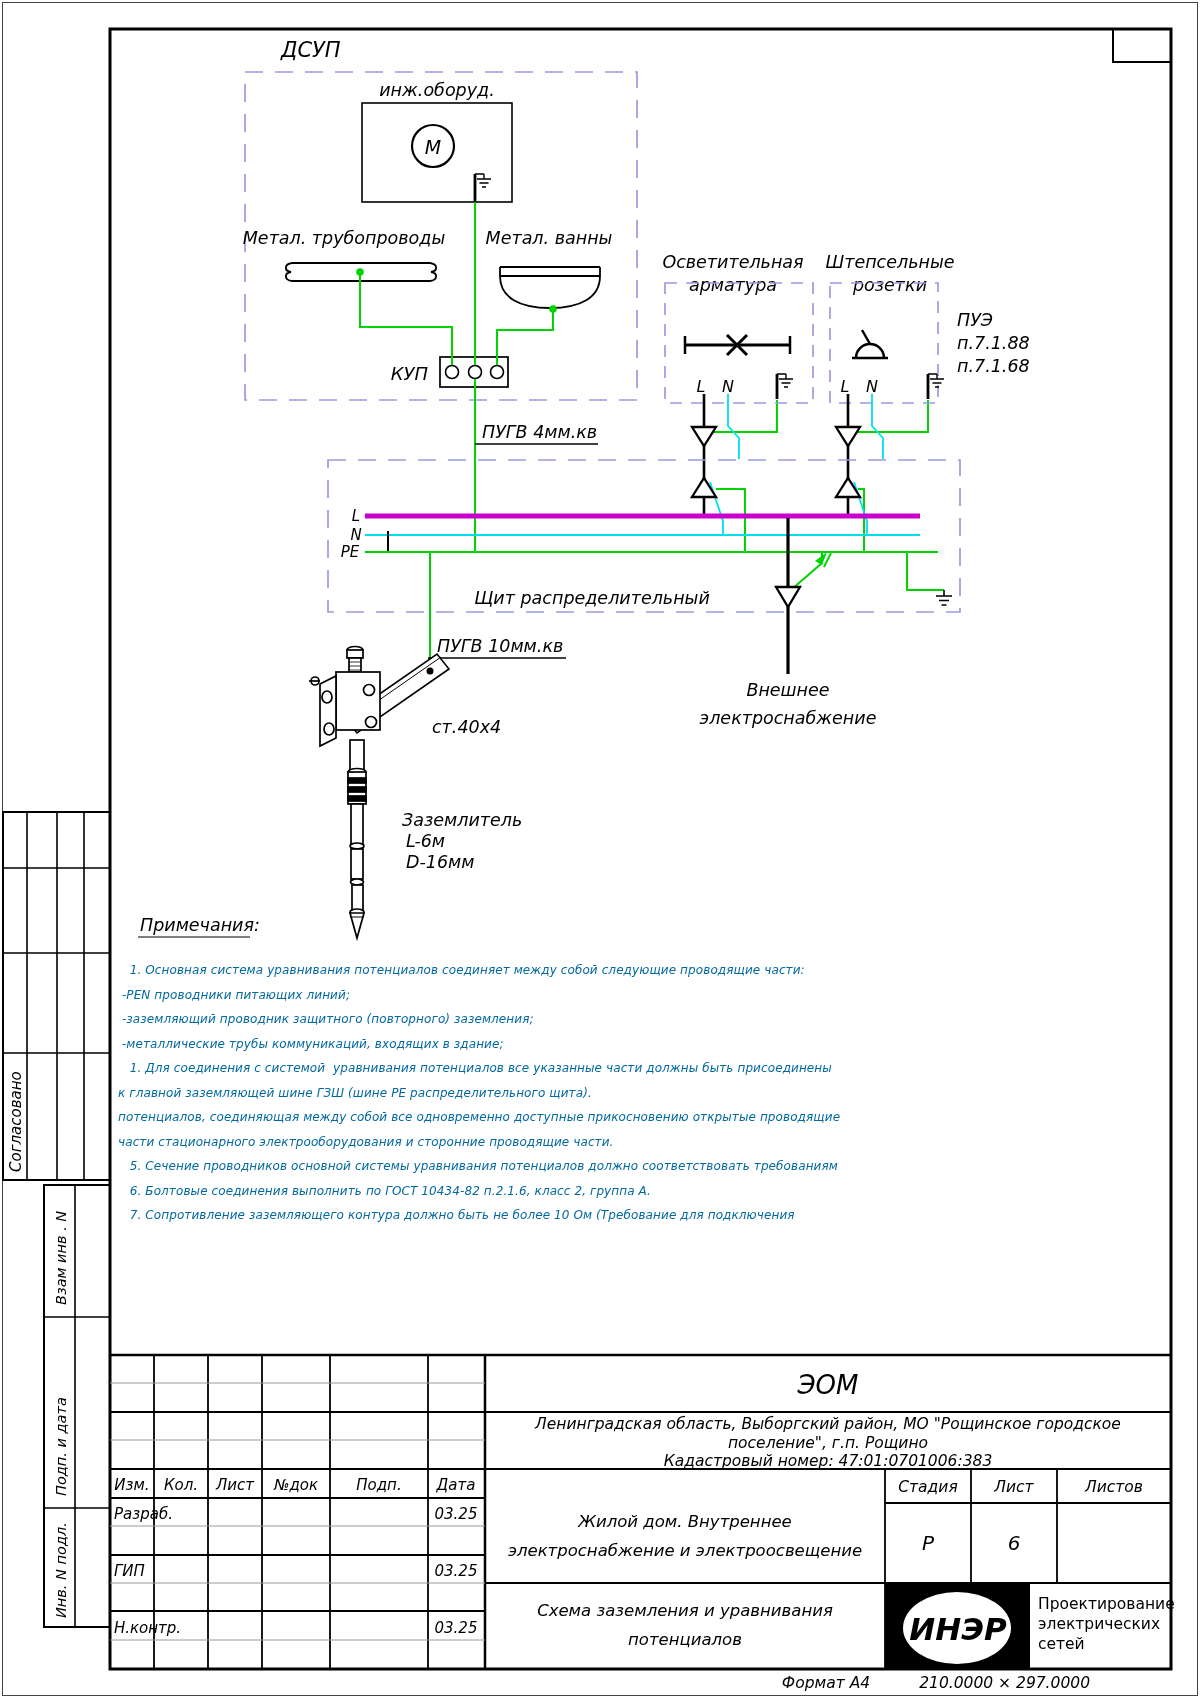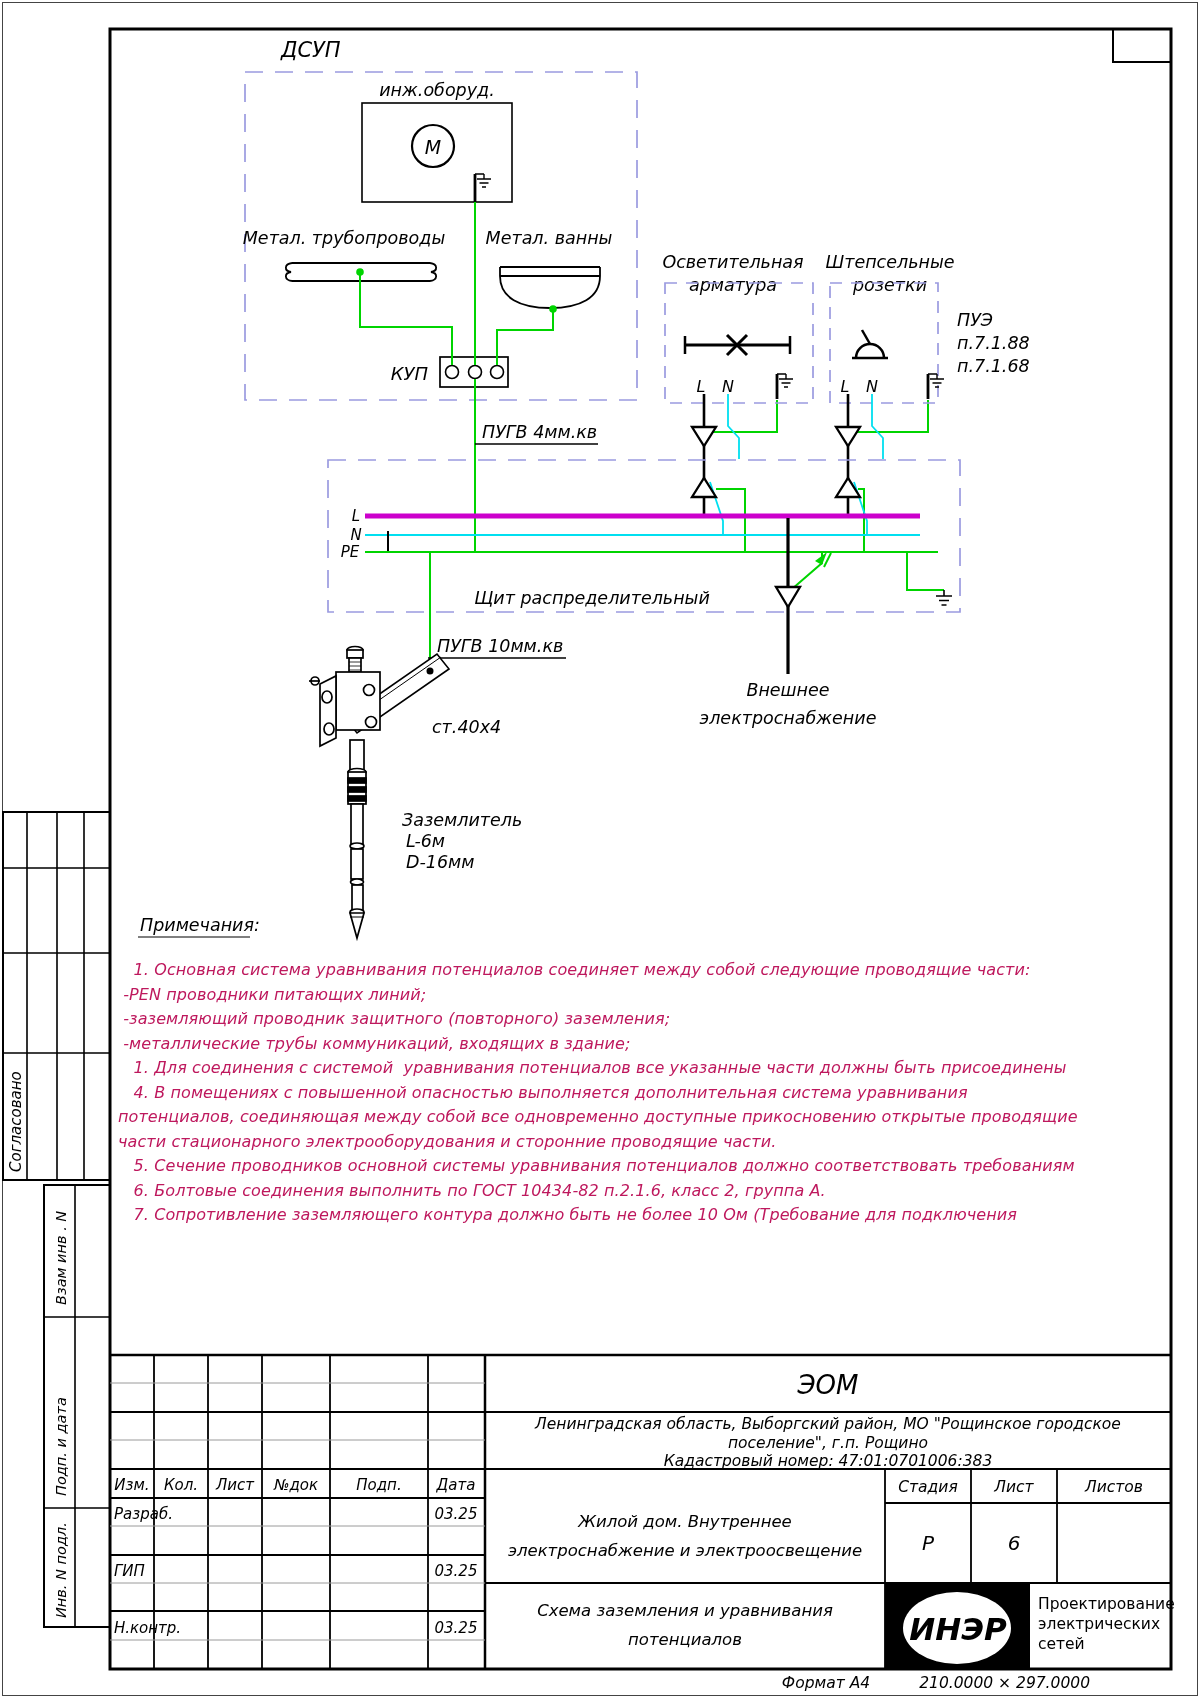--- a/index.html
+++ b/index.html
@@ -1,21 +1,21 @@
 <!DOCTYPE html>
 <html><head>
 <meta charset="utf-8">
 <style>
   html,body{margin:0;padding:0;background:#fff;}
   body{position:relative;width:1200px;height:1698px;font-family:"DejaVu Sans",sans-serif;overflow:hidden;}
   svg{position:absolute;left:0;top:0;}
   svg text{font-family:"DejaVu Sans",sans-serif;font-style:italic;fill:#000;}
   svg text.upright{font-style:normal;}
   .notes{position:absolute;left:118px;top:958px;width:960px;}
-  .note-line{white-space:pre;font-size:16px;line-height:24.5px;font-style:italic;color:#be185d;letter-spacing:.1px;}
+  .note-line{white-space:pre;font-size:12px;line-height:24.5px;font-style:italic;color:#0369a1;letter-spacing:.1px;}
 </style>
 </head>
 <body>
 
 <svg width="1200" height="1698" viewBox="0 0 1200 1698">
 
   <rect x="2.5" y="2.5" width="1195" height="1693" fill="none" stroke="#444" stroke-width="1"></rect>
   <rect x="110" y="29" width="1061" height="1640" fill="none" stroke="#000" stroke-width="3"></rect>
   <rect x="1113" y="29" width="58" height="33" fill="none" stroke="#000" stroke-width="2"></rect>
 
@@ -296,22 +296,22 @@
     <div class="note-line">   1. Основная система уравнивания потенциалов соединяет между собой следующие проводящие части:</div>
 
     <div class="note-line"> -PEN проводники питающих линий;</div>
 
     <div class="note-line"> -заземляющий проводник защитного (повторного) заземления;</div>
 
     <div class="note-line"> -металлические трубы коммуникаций, входящих в здание;</div>
 
     <div class="note-line">   1. Для соединения с системой  уравнивания потенциалов все указанные части должны быть присоединены</div>
 
-
-    <div class="note-line">   4. В помещениях с повышенной опасностью выполняется дополнительная система уравнивания</div>
+    <div class="note-line">к главной заземляющей шине ГЗШ (шине PE распределительного щита).</div>
+
 
     <div class="note-line">потенциалов, соединяющая между собой все одновременно доступные прикосновению открытые проводящие</div>
 
     <div class="note-line">части стационарного электрооборудования и сторонние проводящие части.</div>
 
     <div class="note-line">   5. Сечение проводников основной системы уравнивания потенциалов должно соответствовать требованиям</div>
 
 
     <div class="note-line">   6. Болтовые соединения выполнить по ГОСТ 10434-82 п.2.1.6, класс 2, группа А.</div>
 

